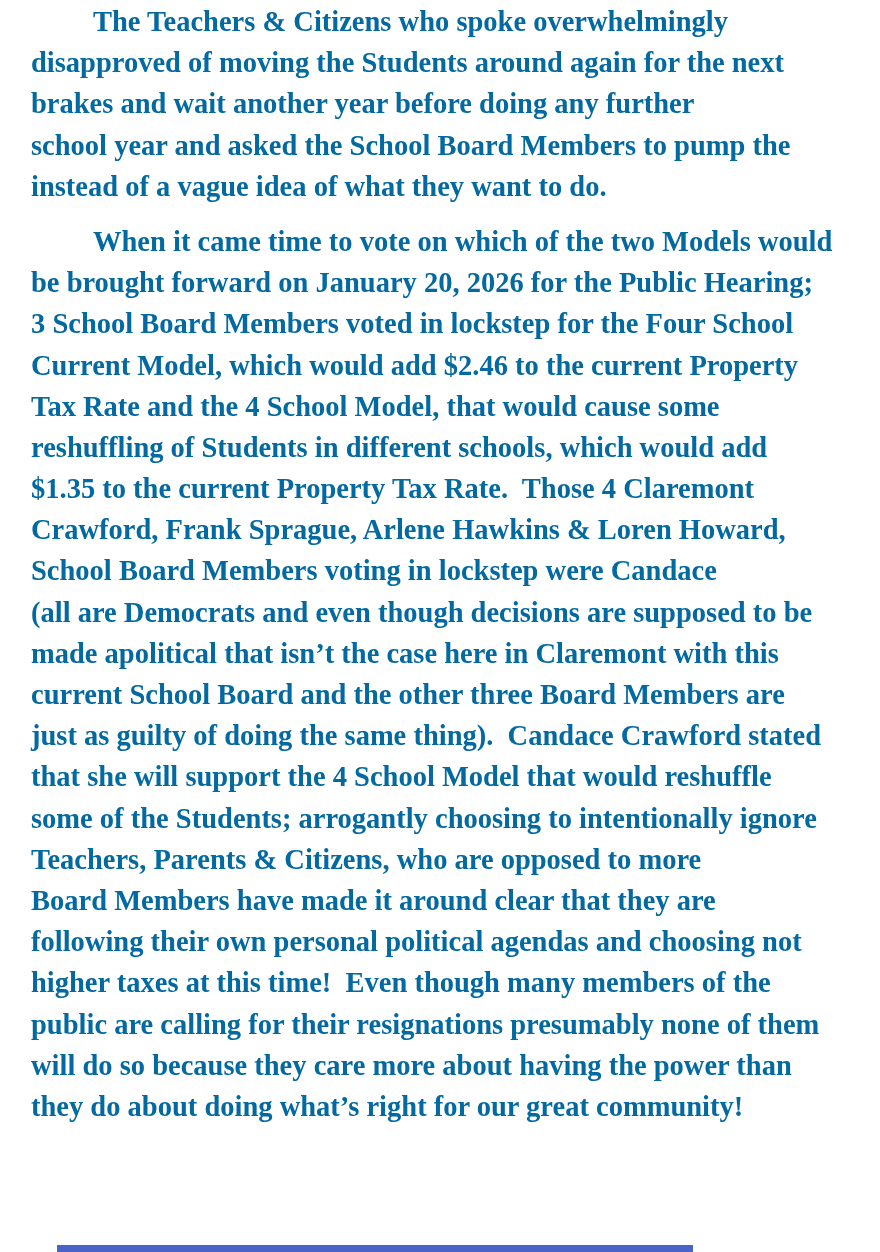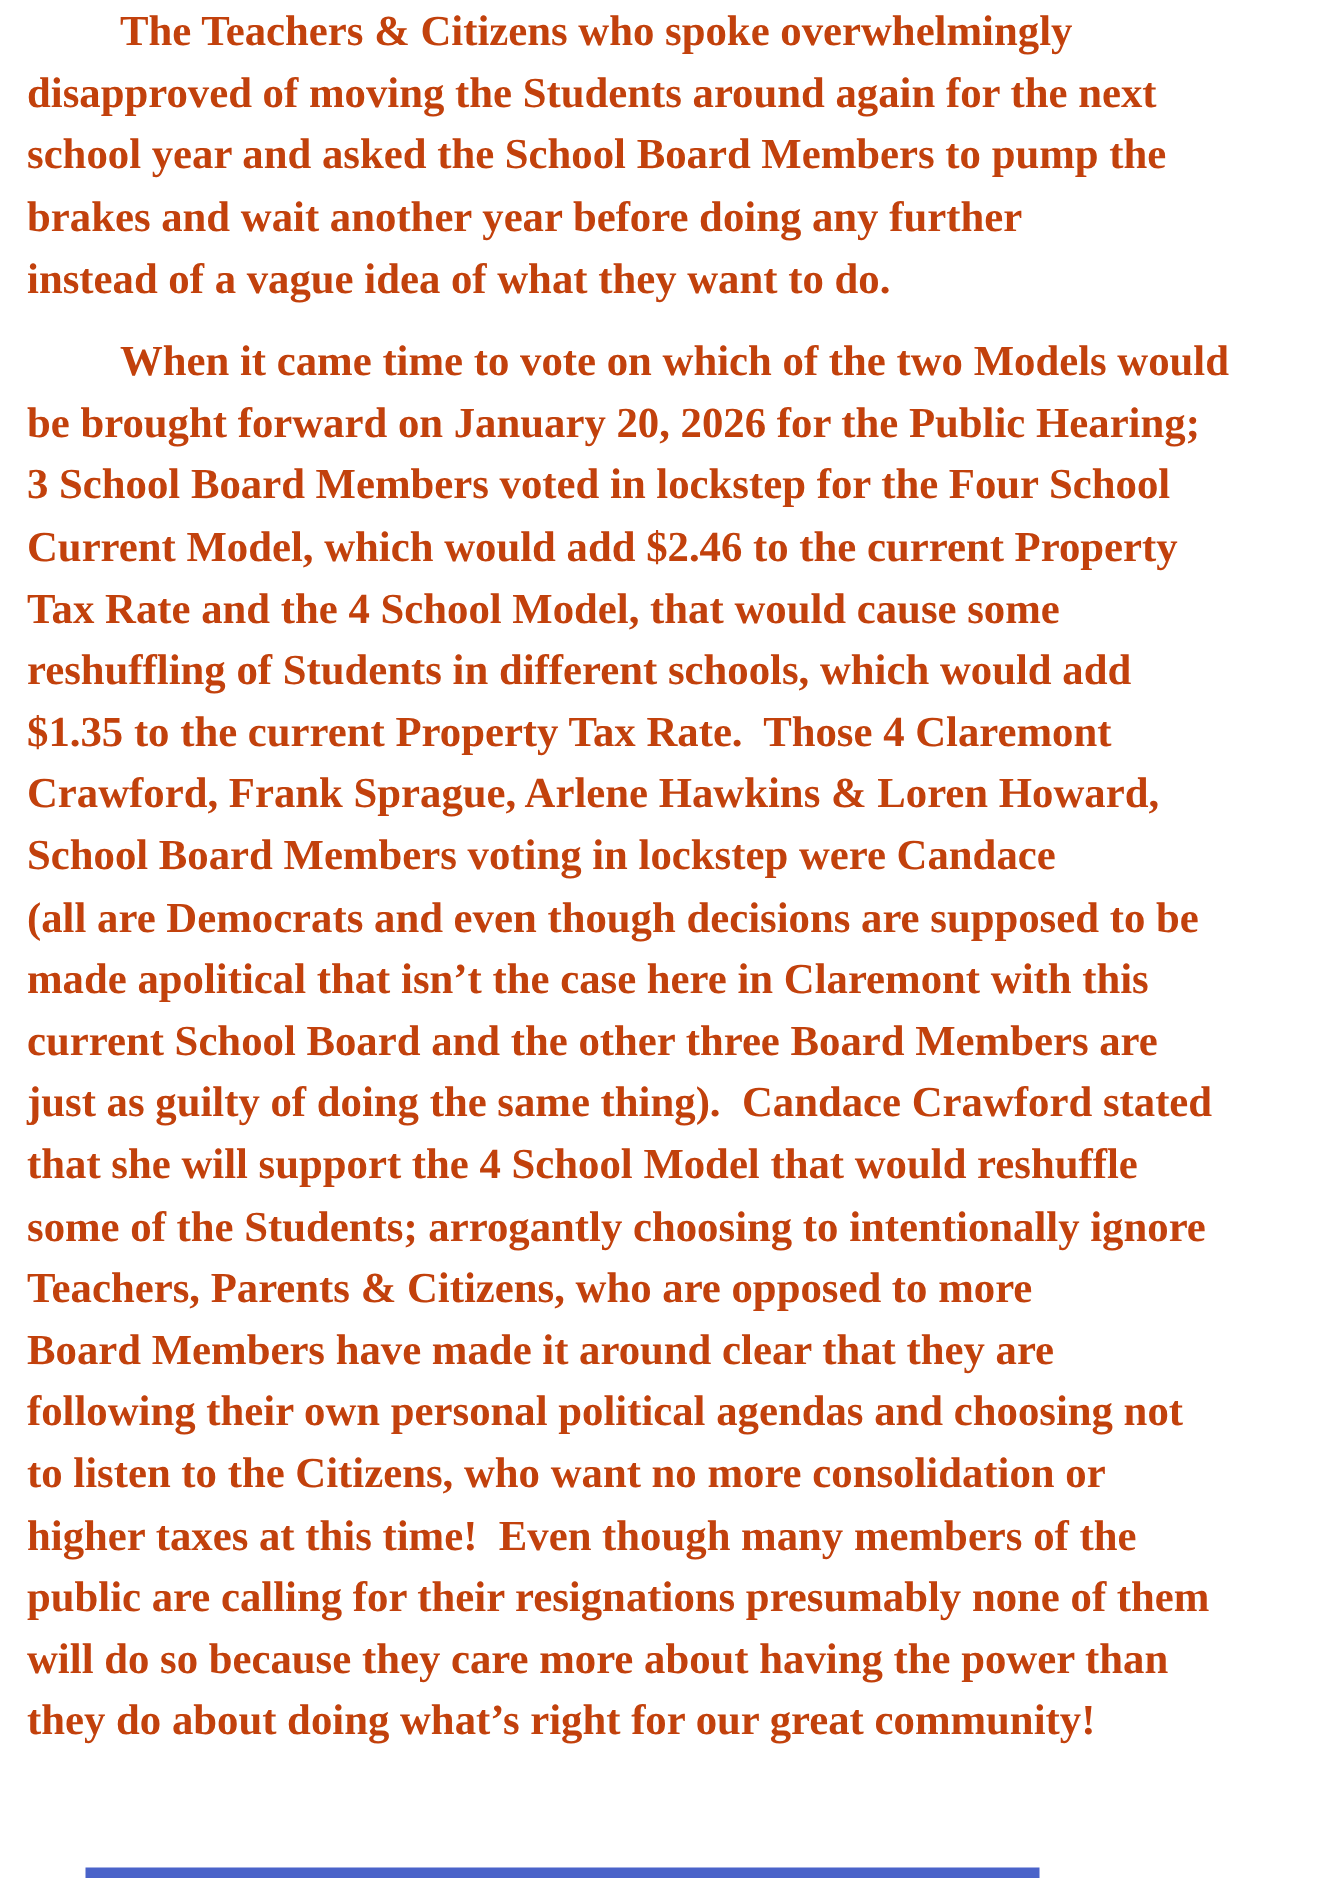--- a/index.html
+++ b/index.html
@@ -9,25 +9,26 @@
   }
   .page {
     position: relative;
     width: 880px;
     height: 1252px;
     background: #ffffff;
     overflow: hidden;
     font-family: "Liberation Serif", "DejaVu Serif", serif;
   }
   .doc {
-    padding: 1px 2px 0 18px;
-    color: #c2410c;
+    padding: 1px 2px 0 3px;
+    color: #0369a1;
     font-weight: bold;
     font-size: 28.5px;
     line-height: 41.2px;
+    margin-left: 28px;
   }
   .para {
     margin: 0;
   }
   .para-2 {
     margin-top: 14px;
   }
   .line {
     white-space: pre;       
     height: 41.2px;
@@ -46,22 +47,22 @@
 </style>
 </head>
 <body>
 
 <div class="page">
   <div class="doc">
 
     <div class="para para-1">
       <div class="line indent">The Teachers &amp; Citizens who spoke overwhelmingly</div>
       <div class="line">disapproved of moving the Students around again for the next</div>
+      <div class="line">brakes and wait another year before doing any further</div>
       <div class="line">school year and asked the School Board Members to pump the</div>
-      <div class="line">brakes and wait another year before doing any further</div>
       <div class="line">instead of a vague idea of what they want to do.</div>
     </div>
 
     <div class="para para-2">
       <div class="line indent">When it came time to vote on which of the two Models would</div>
       <div class="line">be brought forward on January 20, 2026 for the Public Hearing;</div>
       <div class="line">3 School Board Members voted in lockstep for the Four School</div>
       <div class="line">Current Model, which would add $2.46 to the current Property</div>
       <div class="line">Tax Rate and the 4 School Model, that would cause some</div>
       <div class="line">reshuffling of Students in different schools, which would add</div>
@@ -70,21 +71,20 @@
       <div class="line">School Board Members voting in lockstep were Candace</div>
       <div class="line">(all are Democrats and even though decisions are supposed to be</div>
       <div class="line">made apolitical that isn’t the case here in Claremont with this</div>
       <div class="line">current School Board and the other three Board Members are</div>
       <div class="line">just as guilty of doing the same thing).  Candace Crawford stated</div>
       <div class="line">that she will support the 4 School Model that would reshuffle</div>
       <div class="line">some of the Students; arrogantly choosing to intentionally ignore</div>
       <div class="line">Teachers, Parents &amp; Citizens, who are opposed to more</div>
       <div class="line">Board Members have made it around clear that they are</div>
       <div class="line">following their own personal political agendas and choosing not</div>
-      <div class="line">to listen to the Citizens, who want no more consolidation or</div>
       <div class="line">higher taxes at this time!  Even though many members of the</div>
       <div class="line">public are calling for their resignations presumably none of them</div>
       <div class="line">will do so because they care more about having the power than</div>
       <div class="line">they do about doing what’s right for our great community!</div>
     </div>
 
   </div>
 
   <div class="bottom-bar"></div>
 </div>

